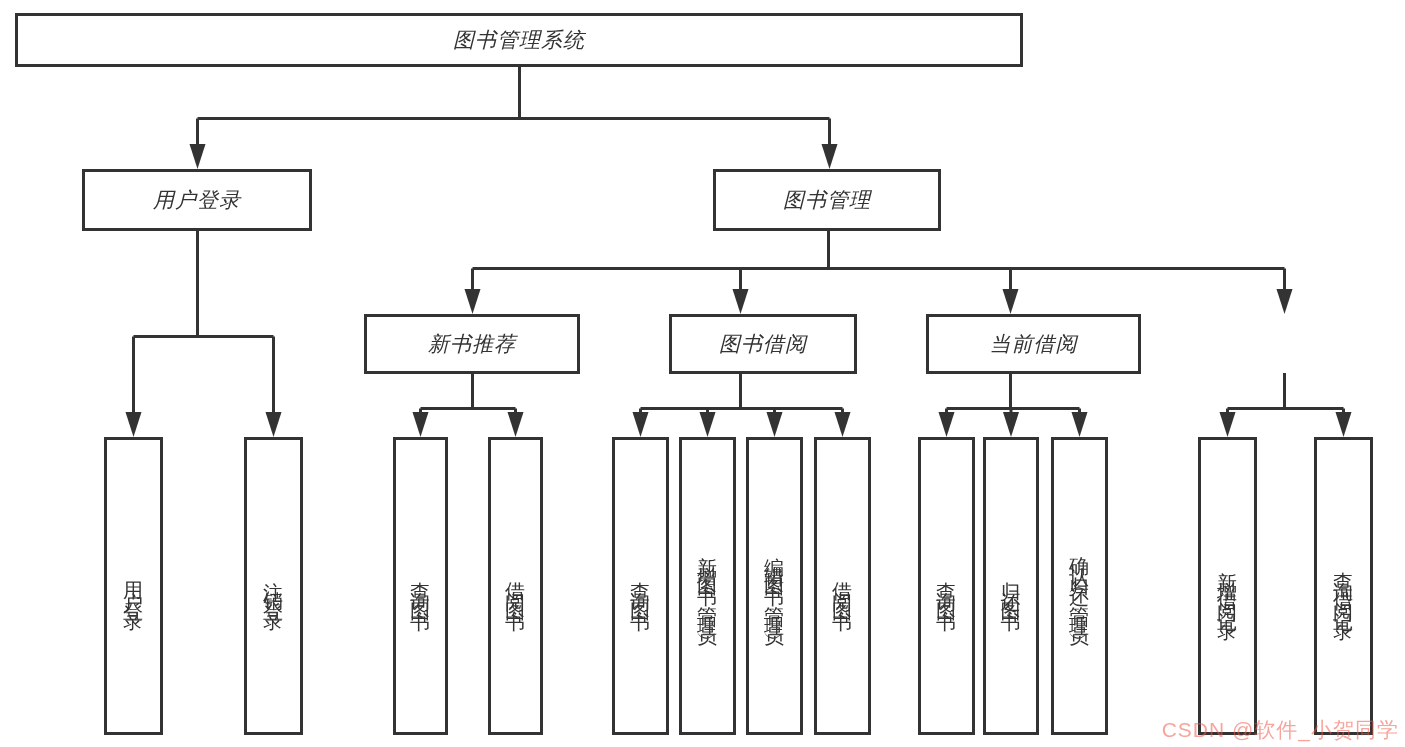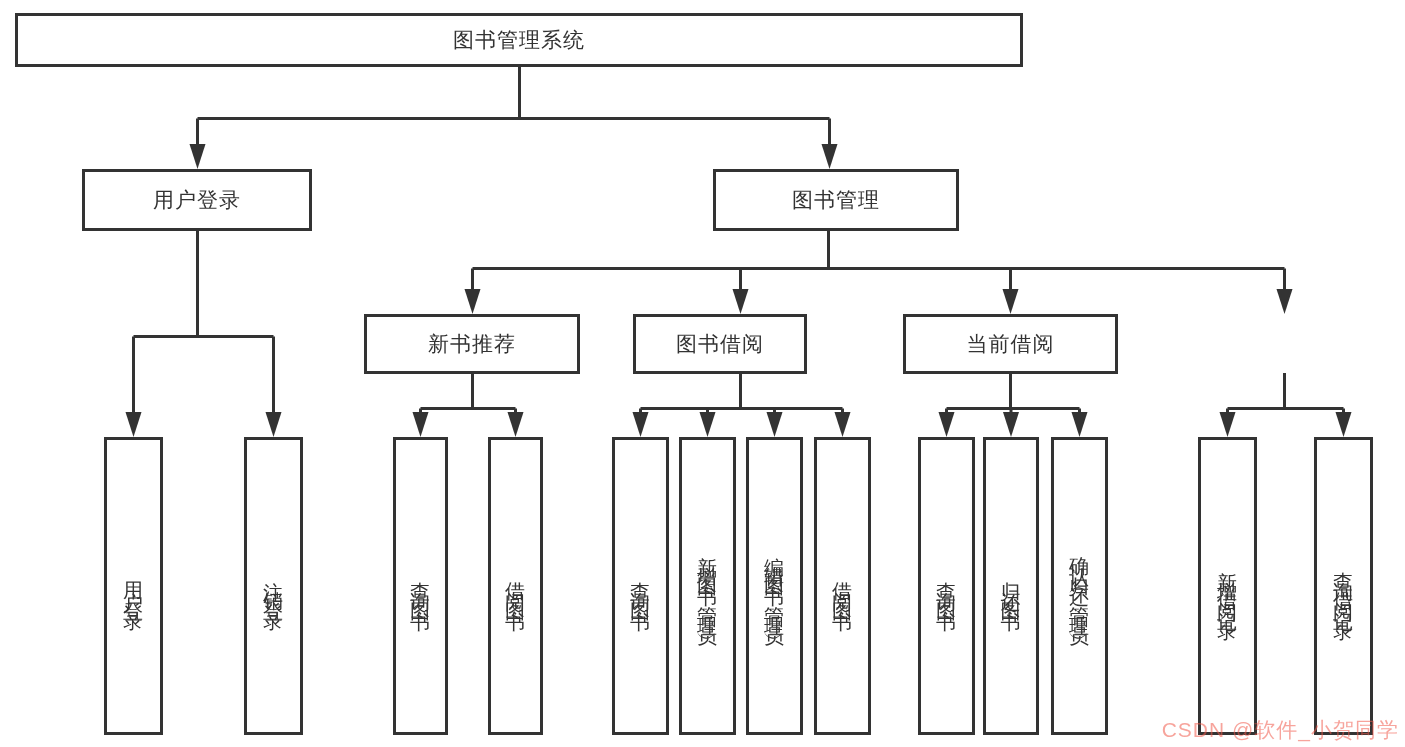--- a/index.html
+++ b/index.html
@@ -25,38 +25,39 @@
     border: 3px solid #333333;
     display: flex;
     align-items: center;
     justify-content: center;
     color: #333333;
   }
   .hbox {
     font-size: 21px;
     letter-spacing: 1px;
     white-space: nowrap;
+    font-style: italic;
   }
   .vbox {
     top: 437px;
     height: 298px;
     font-size: 20px;
     writing-mode: vertical-rl;
     text-orientation: mixed;
     letter-spacing: 10px;
     line-height: 1;
     white-space: nowrap;
   }
   
   .b-root           { left: 15px;   top: 13px;  width: 1008px; height: 54px; }
   .b-user-login     { left: 82px;   top: 169px; width: 230px;  height: 62px; }
-  .b-book-mgmt      { left: 713px;  top: 169px; width: 246px;  height: 62px; }
+  .b-book-mgmt      { left: 713px;  top: 169px; width: 228px;  height: 62px; }
   .b-new-books      { left: 364px;  top: 314px; width: 216px;  height: 60px; }
-  .b-book-borrow    { left: 633px;  top: 314px; width: 174px;  height: 60px; }
-  .b-current-borrow { left: 903px;  top: 314px; width: 215px;  height: 60px; }
+  .b-book-borrow    { left: 669px;  top: 314px; width: 188px;  height: 60px; }
+  .b-current-borrow { left: 926px;  top: 314px; width: 215px;  height: 60px; }
   .b-borrow-records { left: 1173px; top: 314px; width: 222px;  height: 60px; }
   
   .b-user-login-leaf { left: 104px;  width: 59px; }
   .b-logout-leaf     { left: 244px;  width: 59px; }
   .b-nb-query-leaf   { left: 393px;  width: 55px; }
   .b-nb-borrow-leaf  { left: 488px;  width: 55px; }
   .b-bb-query-leaf   { left: 612px;  width: 57px; }
   .b-bb-add-leaf     { left: 679px;  width: 57px; }
   .b-bb-edit-leaf    { left: 746px;  width: 57px; }
   .b-bb-borrow-leaf  { left: 814px;  width: 57px; }

